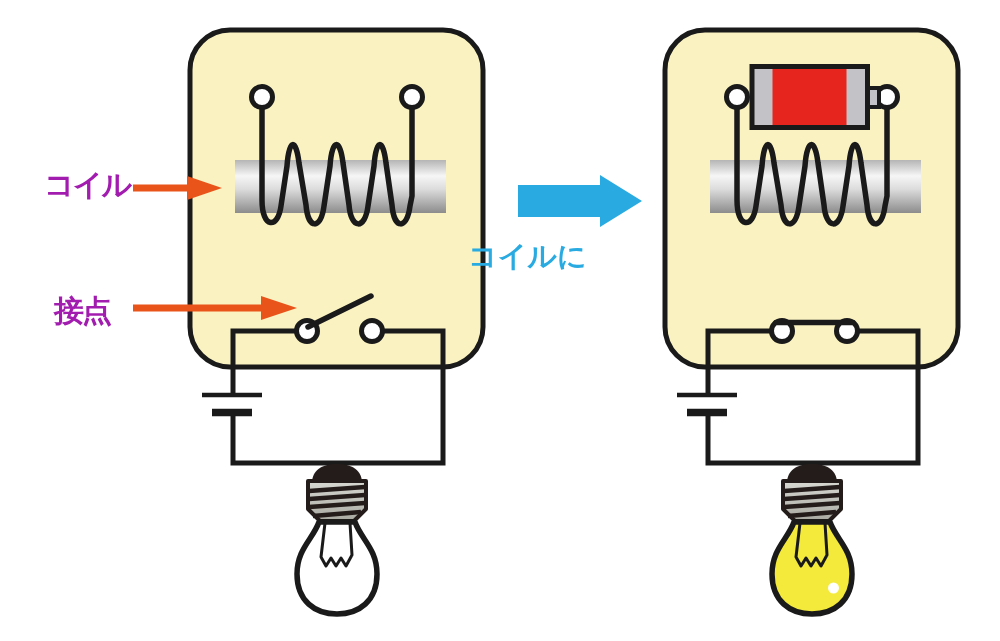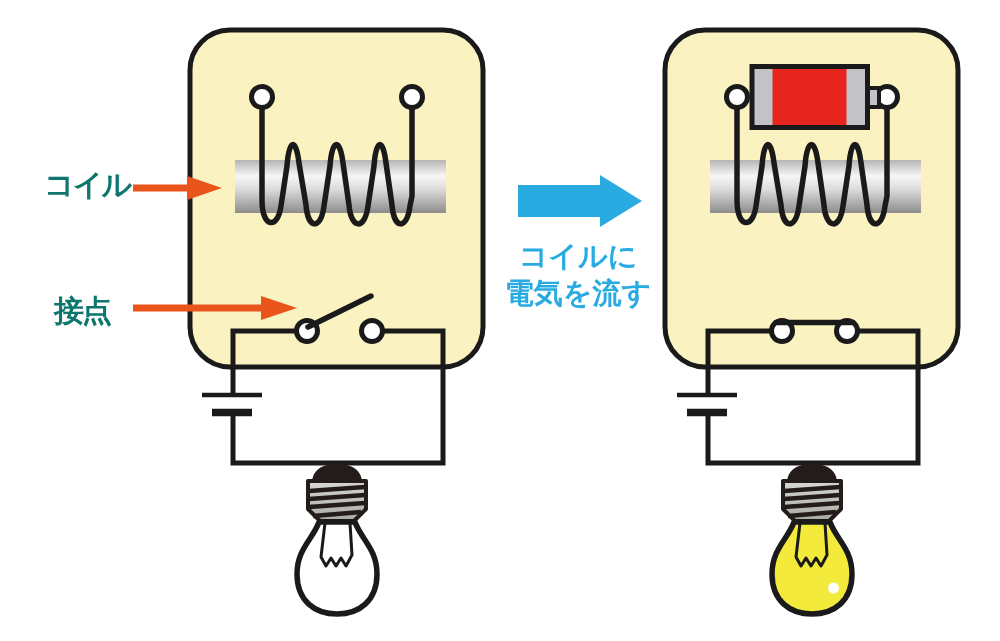--- a/index.html
+++ b/index.html
@@ -2,25 +2,25 @@
 <html><head>
 <meta charset="utf-8">
 <style>
   html,body{margin:0;padding:0;background:#ffffff;}
   .stage{
     position:relative;width:1000px;height:641px;background:#ffffff;overflow:hidden;
     font-family:"Liberation Sans", sans-serif;
   }
   .stage svg{position:absolute;left:0;top:0;}
   .lbl{
-    position:absolute;font-weight:bold;color:#0f766e;font-size:30px;
+    position:absolute;font-weight:bold;color:#a21caf;font-size:30px;
     letter-spacing:-2px;white-space:nowrap;line-height:1;
   }
   .caption{
-    position:absolute;left:468px;top:238px;width:220px;text-align:center;
+    position:absolute;left:468px;top:238px;width:220px;
     color:#29ABE2;font-weight:bold;font-size:29px;line-height:37px;white-space:nowrap;
   }
 </style>
 </head>
 <body>
 
 <div class="stage">
 
   <svg viewBox="0 0 1000 641" width="1000" height="641">
     <defs>
@@ -117,16 +117,15 @@
         <circle cx="833.5" cy="588" r="5.5" fill="#ffffff"></circle>
       </g>
     </g>
   </svg>
 
   <div class="lbl" style="left:44px;top:170px">コイル</div>
   <div class="lbl" style="left:54px;top:296px">接点</div>
 
   <div class="caption">
     <div>コイルに</div>
-    <div>電気を流す</div>
   </div>
 
 </div>
 
 </body></html>

